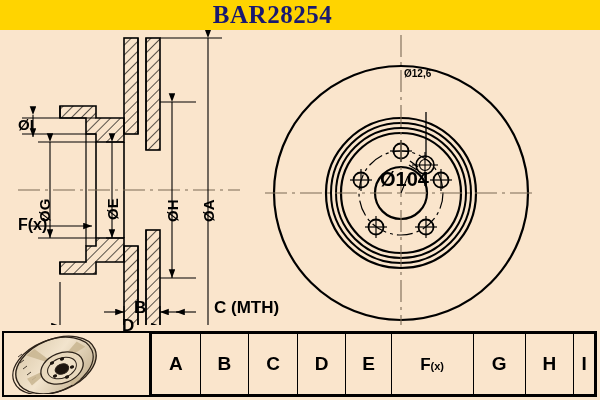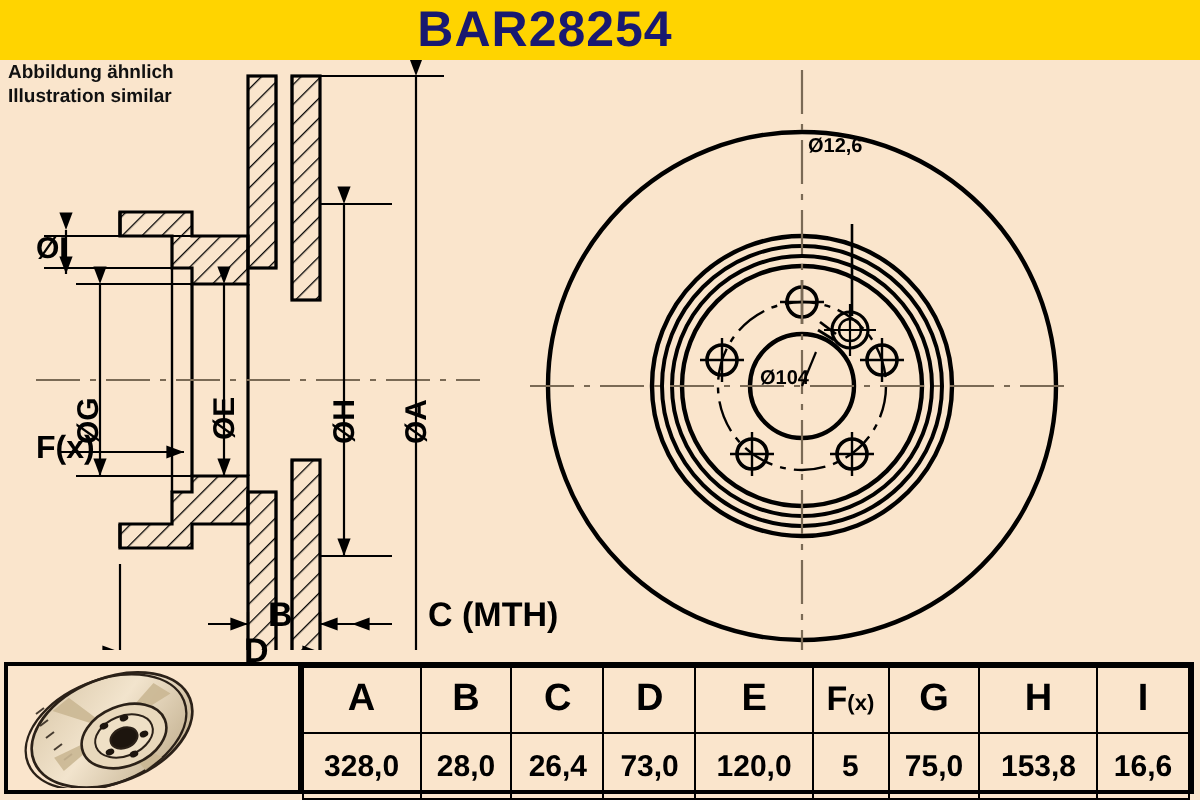--- a/index.html
+++ b/index.html
@@ -15,20 +15,21 @@
   
   .header-bar{
     position:absolute;left:0;top:0;width:600px;height:30px;
     background:#ffd400;
   }
   .part-number{
     position:absolute;left:0;top:0;width:545px;height:30px;
     display:flex;align-items:center;justify-content:center;
     font-size:25px;font-weight:bold;color:#191970;
     letter-spacing:0.5px;
+    font-family:Liberation Serif, serif;
   }
   .note-block{
     position:absolute;left:4px;top:31px;
     font-size:9.5px;font-weight:bold;color:#111;
     line-height:11.5px;
   }
 
   
   .canvas{position:absolute;left:0;top:30px;width:600px;height:295px;}
   .canvas svg{display:block;}
@@ -76,24 +77,20 @@
   .fx-sub{font-size:11px;}
 </style>
 </head>
 <body>
 
 <div id="root">
 
   <div class="header-bar"></div>
   <div class="part-number">BAR28254</div>
 
-  <div class="note-block">
-    <div>Abbildung ähnlich</div>
-    <div>Illustration similar</div>
-  </div>
 
   <div class="canvas">
     <svg width="600" height="295" viewBox="0 0 600 295" xmlns="http://www.w3.org/2000/svg">
       <defs>
         <pattern id="hatchR" width="7" height="7" patternTransform="rotate(45)" patternUnits="userSpaceOnUse">
           <line x1="0" y1="0" x2="0" y2="7" stroke="#000" stroke-width="1.3"></line>
         </pattern>
         <pattern id="hatchL" width="7" height="7" patternTransform="rotate(-45)" patternUnits="userSpaceOnUse">
           <line x1="0" y1="0" x2="0" y2="7" stroke="#000" stroke-width="1.3"></line>
         </pattern>
@@ -239,21 +236,21 @@
     <span class="dim" style="left:18px;top:186px;font-size:16px;">F(x)</span>
 
     <span class="dim" style="left:134px;top:268px;font-size:17px;">B</span>
 
     <span class="dim" style="left:214px;top:268px;font-size:17px;">C (MTH)</span>
 
     <span class="dim" style="left:122px;top:286px;font-size:17px;">D</span>
 
     <span class="dim" style="left:404px;top:38px;font-size:10px;">Ø12,6</span>
 
-    <span class="dim" style="left:380px;top:154px;font-size:10px;">Ø104</span>
+    <span class="dim" style="left:380px;top:138px;font-size:20px;">Ø104</span>
   </div>
 
   <div class="table-wrap">
 
     <div class="thumb-cell">
       <svg width="140" height="60" viewBox="0 0 140 60" xmlns="http://www.w3.org/2000/svg">
         <defs>
           <linearGradient id="gm" x1="0" y1="0" x2="1" y2="1">
             <stop offset="0%" stop-color="#d9c7a8"></stop>
             <stop offset="45%" stop-color="#f2e4cd"></stop>
@@ -299,28 +296,17 @@
           <td>A</td>
           <td>B</td>
           <td>C</td>
           <td>D</td>
           <td>E</td>
           <td><span class="fx-main">F</span><span class="fx-sub">(x)</span></td>
           <td>G</td>
           <td>H</td>
           <td>I</td>
         </tr>
-        <tr class="vals">
-          <td>328,0</td>
-          <td>28,0</td>
-          <td>26,4</td>
-          <td>73,0</td>
-          <td>120,0</td>
-          <td>5</td>
-          <td>75,0</td>
-          <td>153,8</td>
-          <td>16,6</td>
-        </tr>
       </tbody>
     </table>
   </div>
 
 </div>
 
 </body></html>

